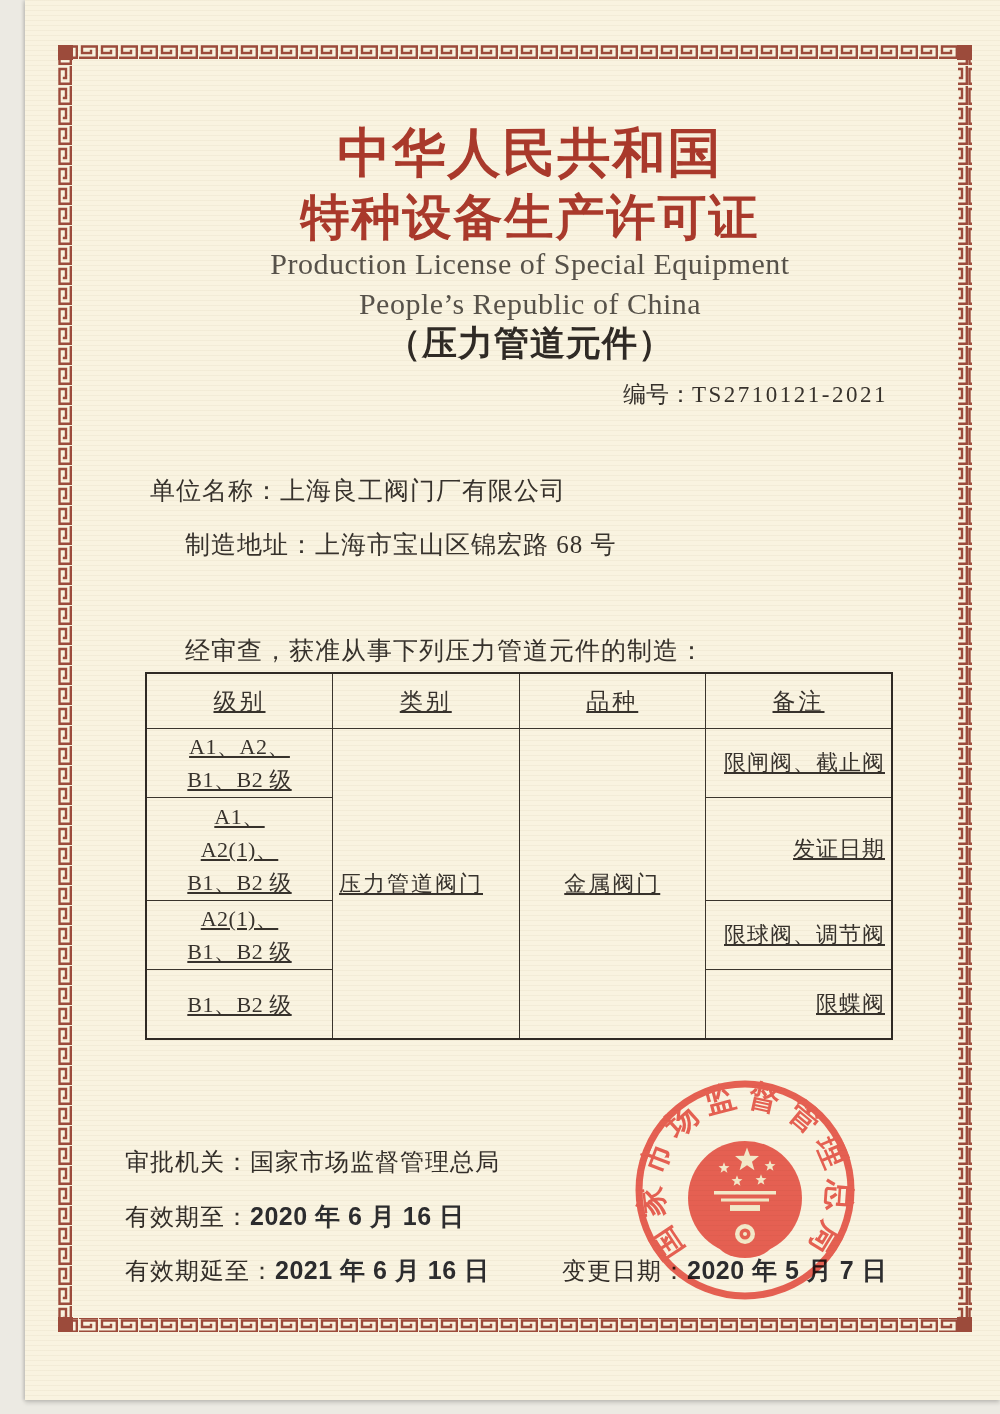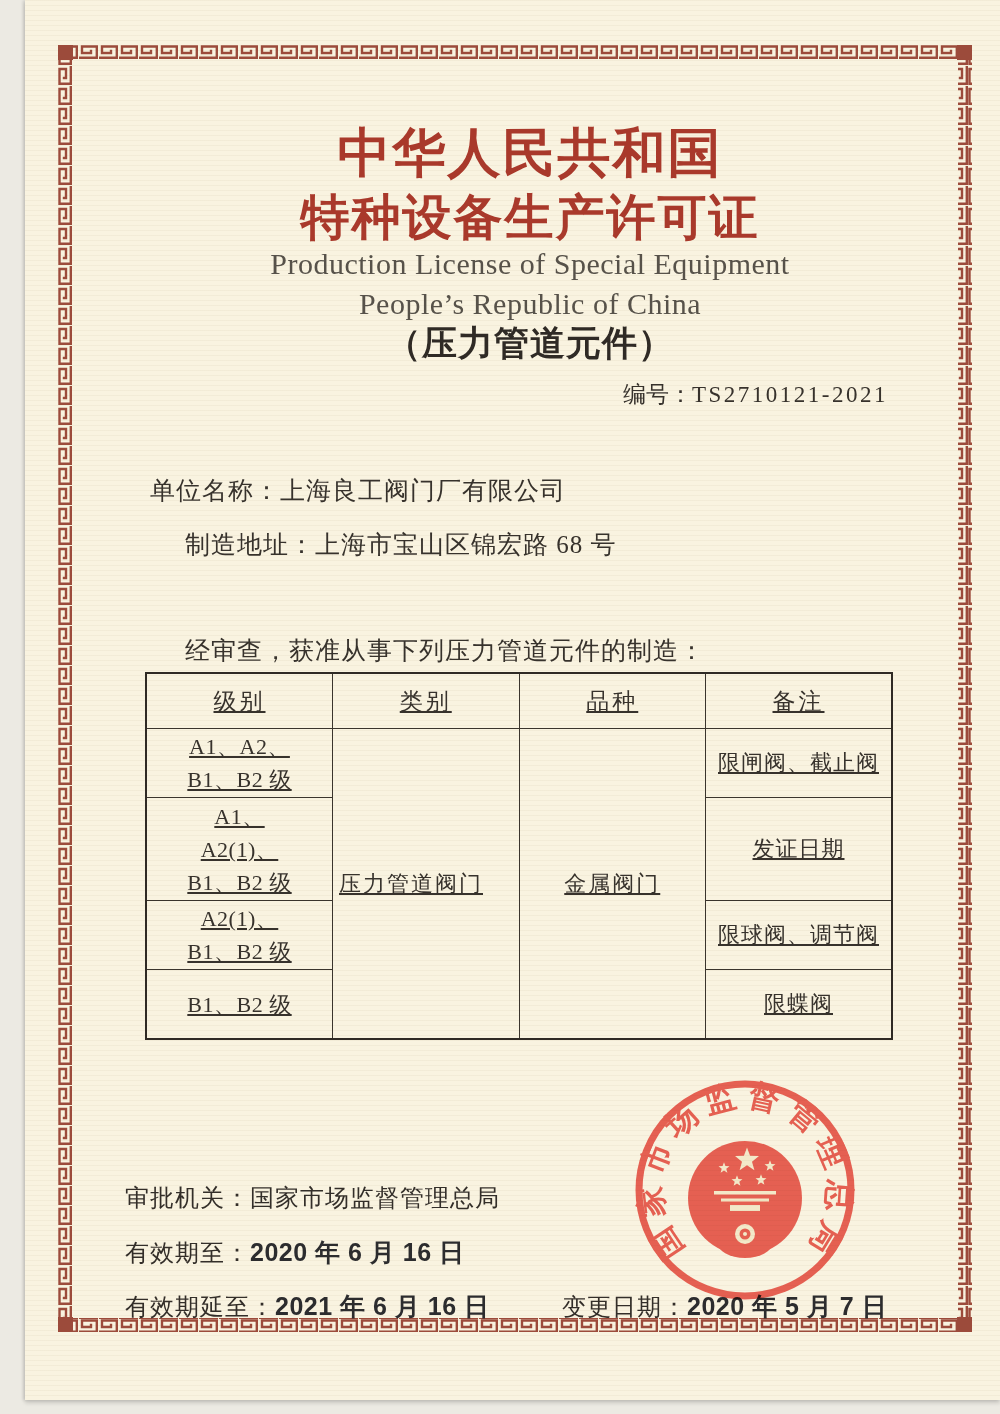--- a/index.html
+++ b/index.html
@@ -55,27 +55,27 @@
     padding:0 6px;
   }
   table.lic{border:2.5px solid #2f2a24;}
   table.lic th{height:54px;font-size:23px;letter-spacing:3px;}
   td.grade{
     width:124px;text-align:center;white-space:pre-line;
     font-size:21px;line-height:33px;letter-spacing:0.5px;
   }
   td.cat{width:228px;letter-spacing:2px;}
   td.var{width:183px;text-align:center;letter-spacing:2px;}
-  td.remark{width:213px;text-align:center;padding-left:14px;letter-spacing:1px;}
+  td.remark{width:213px;text-align:right;padding-left:14px;letter-spacing:1px;}
   tr.r1 td{height:68px;}
   tr.r2 td{height:102px;}
   tr.r3 td{height:68px;}
   tr.r4 td{height:68px;}
 
-  .foot{position:absolute;font-size:24px;color:#332e29;letter-spacing:1px;margin-top:36px;}
+  .foot{position:absolute;font-size:24px;color:#332e29;letter-spacing:1px;}
   .foot .dt{
     font-family:"Liberation Sans","DejaVu Sans",sans-serif;
     font-size:25px;font-weight:bold;letter-spacing:0.5px;color:#2c2c2e;
   }
   .f-approval{left:100px;top:1146px;}
   .f-valid{left:100px;top:1200px;}
   .f-extended{left:100px;top:1254px;}
   .f-issue{left:537px;top:1198px;}
   .f-change{left:537px;top:1254px;}
 

